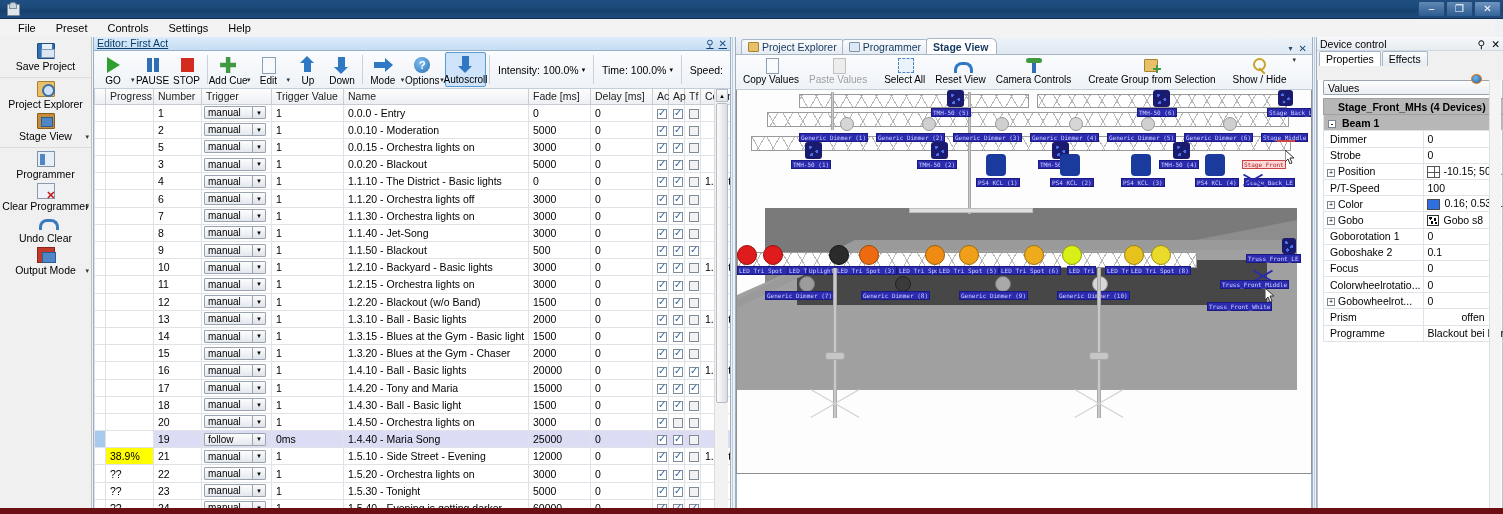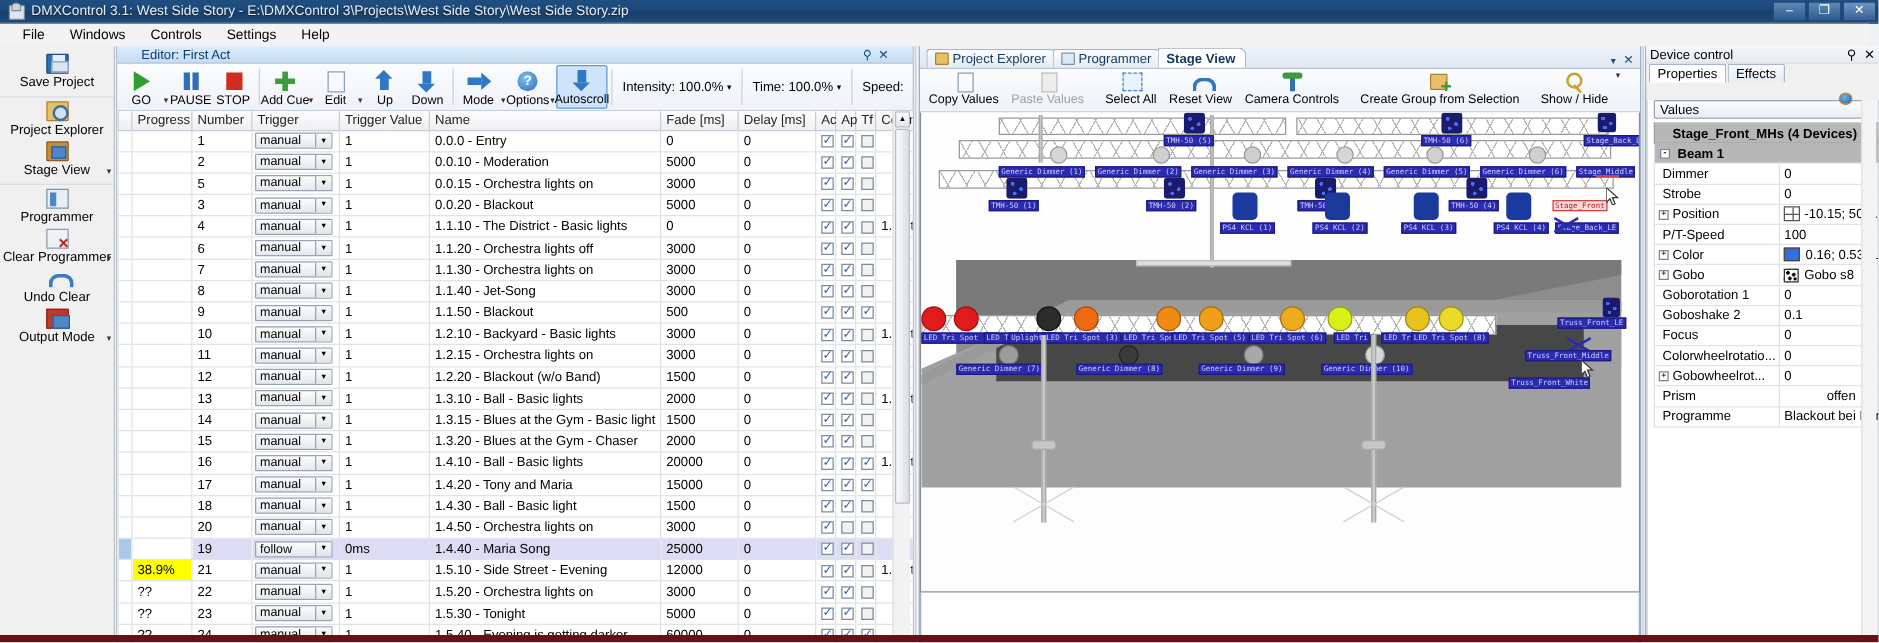--- a/index.html
+++ b/index.html
@@ -88,22 +88,22 @@
   .ic-addpre:after{content:"";position:absolute;right:-2px;bottom:-2px;width:9px;height:9px;background:#3f9a3f;clip-path:polygon(40% 0,60% 0,60% 40%,100% 40%,100% 60%,60% 60%,60% 100%,40% 100%,40% 60%,0 60%,0 40%,40% 40%);}
   .ic-update { background:#f0f0f0; border:1px solid #c0c0c0; opacity:.55;}
 
   
   .editor {
     position:absolute; left:93px; top:37px; width:638px; height:477px;
     background:#fff; border:1px solid #9ab0c6; border-top:none;
   }
   .panel-cap {
     height:14px; background:linear-gradient(to bottom,#dcecfb,#c5ddf3);
-    border-bottom:1px solid #9ab0c6; display:flex; align-items:center;
-    padding:0 19px; color:#0a3d6b; font-size:10.5px;
+    border-bottom:1px solid #9ab0c6; display:flex; 
+    padding:0 3px; color:#0a3d6b; font-size:10.5px;text-decoration:underline;
   }
   .cap-right { margin-left:auto; display:flex; gap:5px; align-items:center; color:#1b4b78; font-size:10px;}
   .editor-toolbar {
     height:38px; background:linear-gradient(to bottom,#fbfcfe,#eef2f7);
     border-bottom:1px solid #c3cedb; display:flex; align-items:stretch; padding:1px 2px;
   }
   .tbtn {
     display:flex; flex-direction:column; align-items:center; justify-content:flex-end;
     min-width:34px; padding:1px 3px 1px; cursor:default; position:relative;
   }
@@ -274,31 +274,30 @@
   .redbar { position:absolute; left:0; bottom:0; width:1503px; height:6px; background:#6b0f12; }
   .vline { position:absolute; top:37px; width:1px; height:477px; background:#c4ccd5; }
 </style>
 </head>
 <body>
 
 <div id="app">
 
   <div class="titlebar">
     <div class="tb-icon"></div>
-    <div class="tb-title">DMXControl 3.1: West Side Story - E:\DMXControl 3\Projects\West Side Story\West Side Story.zip</div>
     <div class="win-btns">
       <div class="win-btn">–</div>
       <div class="win-btn">❐</div>
       <div class="win-btn close">✕</div>
     </div>
   </div>
 
   <div class="menubar">
     <div class="menu-item">File</div>
-    <div class="menu-item">Windows</div>
+    <div class="menu-item">Preset</div>
     <div class="menu-item">Controls</div>
     <div class="menu-item">Settings</div>
     <div class="menu-item">Help</div>
   </div>
 
   <div class="toolbox">
     <div class="tb-group">
       <div class="tb-btn">
         <div class="tb-ico ic-save"></div>
         <div class="tb-label">Save Project</div>

